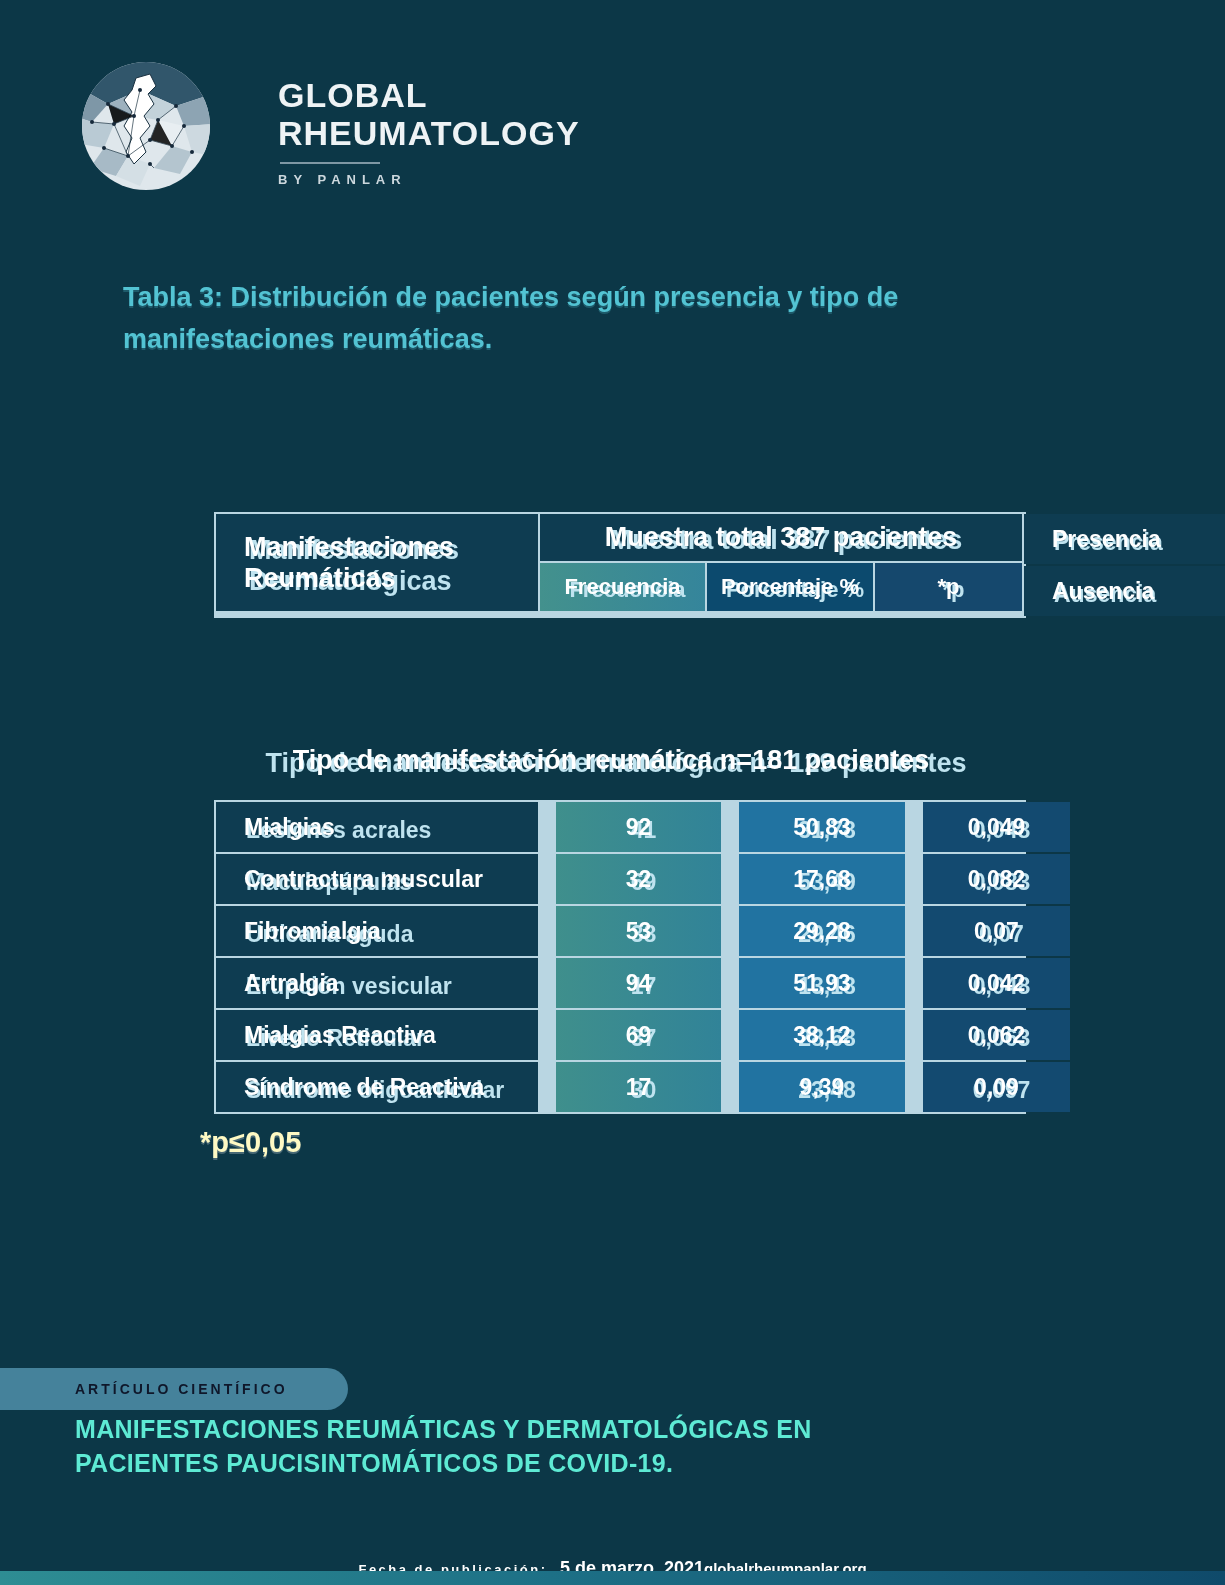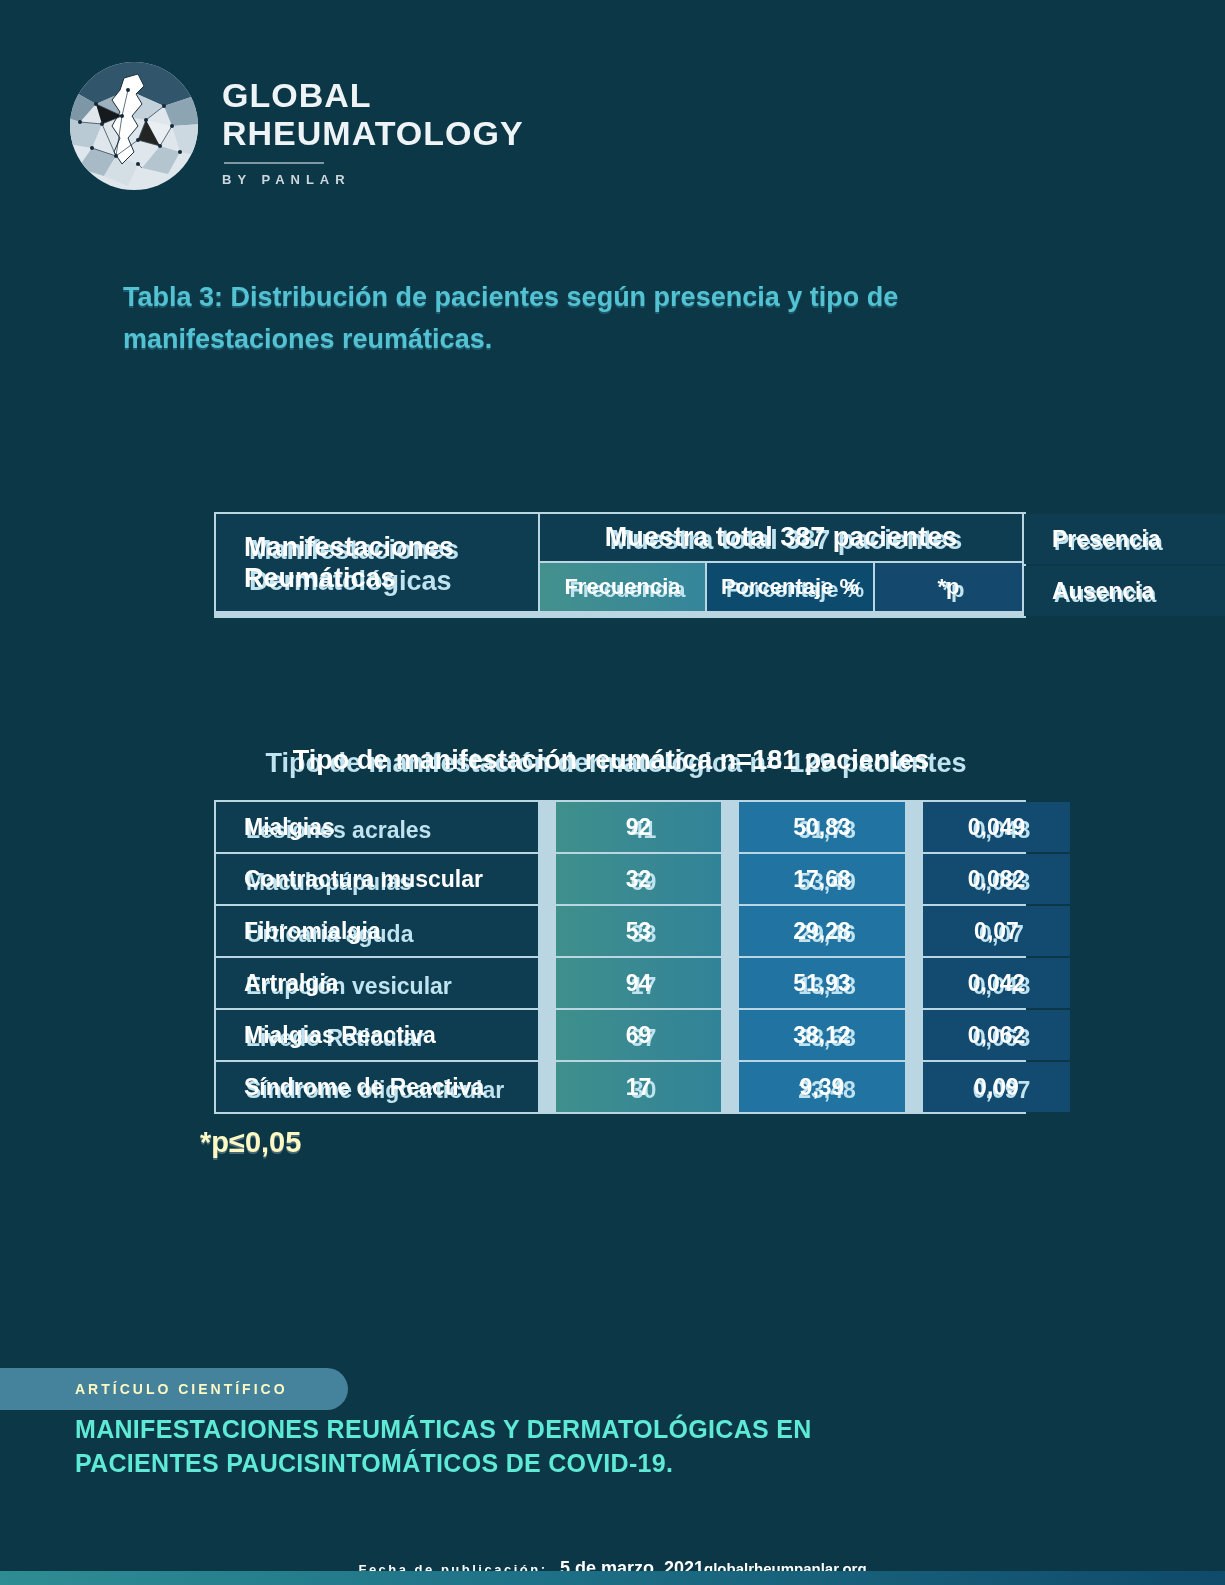--- a/index.html
+++ b/index.html
@@ -3,21 +3,21 @@
 <meta charset="utf-8">
 <style>
   html,body{margin:0;padding:0;background:#06222e;}
   .page{
     position:relative;width:1225px;height:1585px;overflow:hidden;
     background:#0c3747;
     font-family:"Liberation Sans",sans-serif;
     -webkit-font-smoothing:antialiased;
   }
   
-  .logo-block{position:absolute;left:68px;top:60px;display:flex;align-items:flex-start;}
+  .logo-block{position:absolute;left:80px;top:60px;display:flex;align-items:flex-start;gap:44px;}
   .globe{width:132px;height:132px;flex:0 0 auto;}
   .logo-text{margin-left:22px;padding-top:16px;}
   .logo-line{color:#eef3f5;font-size:34px;font-weight:600;letter-spacing:1px;line-height:38px;}
   .logo-divider{width:100px;height:2px;background:#7f97a4;margin:10px 0 8px 2px;}
   .logo-byline{color:#ccd7dd;font-size:13px;font-weight:600;letter-spacing:6px;}
   
   .table-caption{position:absolute;left:123px;top:276px;width:800px;
     color:#53c3d3;font-size:27px;font-weight:700;line-height:42px;
     text-shadow:0 2px 0 rgba(83,195,211,.25);}
   
@@ -51,21 +51,21 @@
   .hc-left .dual,.label .dual{text-align:left;}
   
   .section-title{position:absolute;left:205px;top:745px;width:812px;text-align:center;}
   .section-title .dual{font-size:27px;font-weight:700;}
   
   .footnote{position:absolute;left:200px;top:1126px;color:#fef9c3;font-size:29px;font-weight:700;
     text-shadow:0 2px 0 rgba(255,255,255,.25);}
   
   .badge{position:absolute;left:0;top:1368px;width:348px;height:42px;background:#45829b;
     border-radius:0 21px 21px 0;display:flex;align-items:center;}
-  .badge span{margin-left:75px;color:#fef9c3;font-size:14px;font-weight:700;letter-spacing:3px;}
+  .badge span{margin-left:75px;color:#0f172a;font-size:14px;font-weight:700;letter-spacing:3px;}
   .article-title{position:absolute;left:75px;top:1412px;width:800px;
     color:#5eead4;font-size:25px;font-weight:700;line-height:34px;letter-spacing:.3px;}
   .meta{position:absolute;left:75px;top:1558px;width:1075px;display:flex;
     justify-content:center;align-items:baseline;}
   .date-wrap{color:#fff;}
   .date-label{font-size:13px;font-weight:700;letter-spacing:2.5px;}
   .date-value{font-size:18px;font-weight:700;margin-left:8px;}
   .site{color:#fff;font-size:15px;font-weight:700;text-decoration:none;}
   .bottom-bar{position:absolute;left:0;bottom:0;width:100%;height:14px;
     background:linear-gradient(90deg,#2e8d93 0%,#1d7086 45%,#0f4a6a 100%);}

